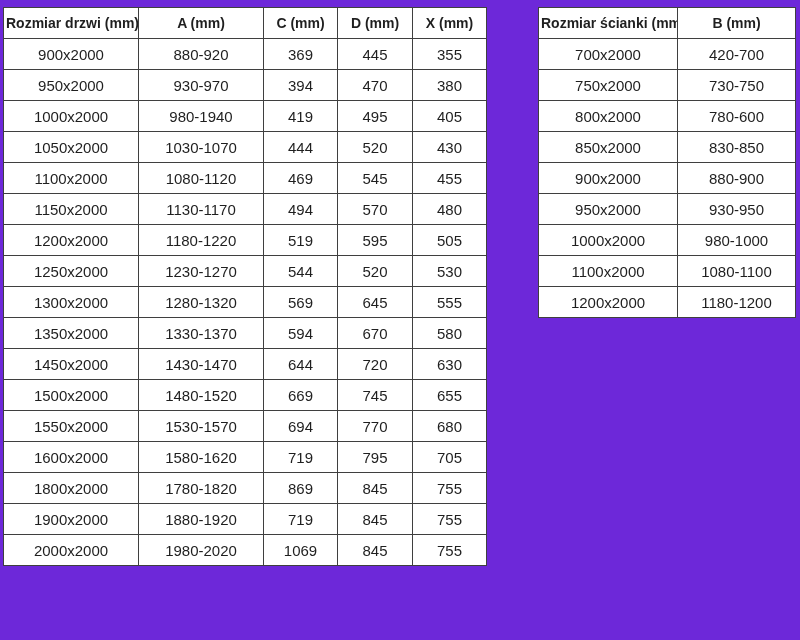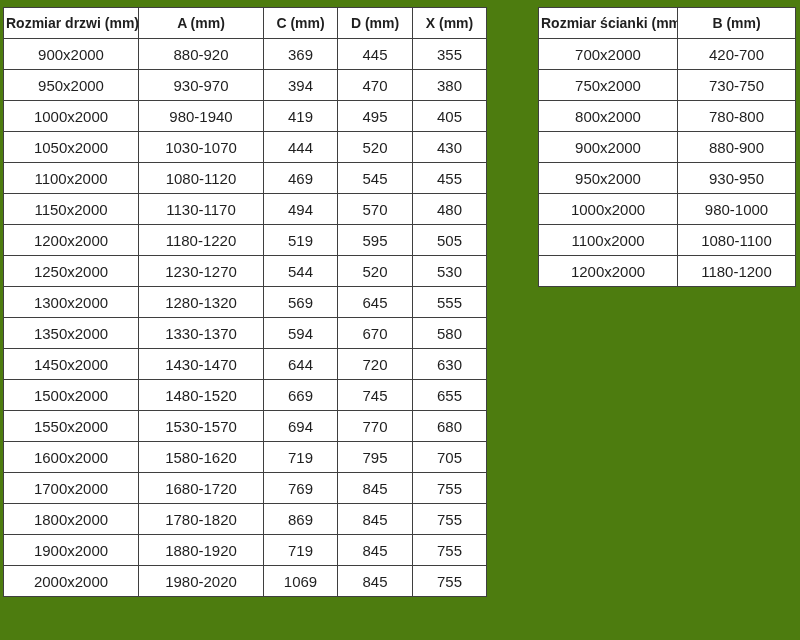--- a/index.html
+++ b/index.html
@@ -5,21 +5,21 @@
   html, body {
     margin: 0;
     padding: 0;
     background: #ffffff;
     font-family: "Liberation Sans", sans-serif;
   }
   #screen {
     position: relative;
     width: 800px;
     height: 640px;
-    background: #4d7c0f;
+    background: #6d28d9;
     overflow: hidden;
   }
   table.dim-table {
     position: absolute;
     border-collapse: collapse;
     table-layout: fixed;
     background: #ffffff;
   }
   table.dim-table th,
   table.dim-table td {
@@ -167,27 +167,20 @@
           <td>680</td>
         </tr>
         <tr>
           <td>1600x2000</td>
           <td>1580-1620</td>
           <td>719</td>
           <td>795</td>
           <td>705</td>
         </tr>
         <tr>
-          <td>1700x2000</td>
-          <td>1680-1720</td>
-          <td>769</td>
-          <td>845</td>
-          <td>755</td>
-        </tr>
-        <tr>
           <td>1800x2000</td>
           <td>1780-1820</td>
           <td>869</td>
           <td>845</td>
           <td>755</td>
         </tr>
         <tr>
           <td>1900x2000</td>
           <td>1880-1920</td>
           <td>719</td>
@@ -219,21 +212,25 @@
         <tr>
           <td>700x2000</td>
           <td>420-700</td>
         </tr>
         <tr>
           <td>750x2000</td>
           <td>730-750</td>
         </tr>
         <tr>
           <td>800x2000</td>
-          <td>780-800</td>
+          <td>780-600</td>
+        </tr>
+        <tr>
+          <td>850x2000</td>
+          <td>830-850</td>
         </tr>
         <tr>
           <td>900x2000</td>
           <td>880-900</td>
         </tr>
         <tr>
           <td>950x2000</td>
           <td>930-950</td>
         </tr>
         <tr>

